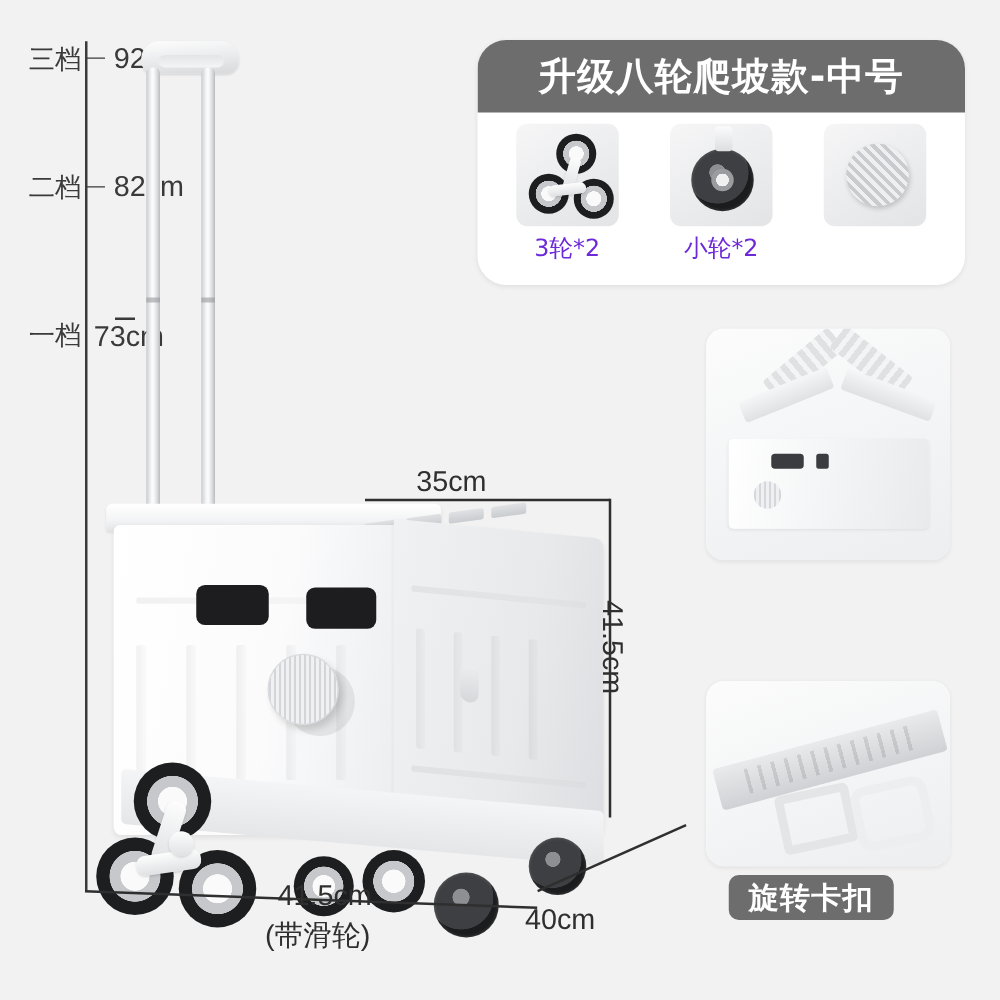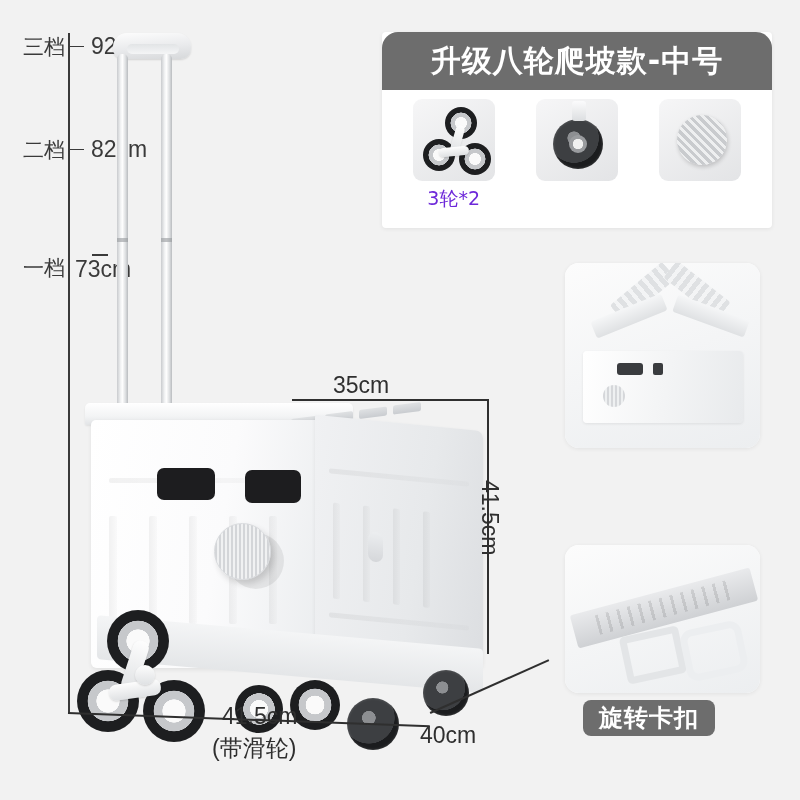--- a/index.html
+++ b/index.html
@@ -170,21 +170,21 @@
   .dim-text.vertical {
     transform: rotate(90deg);
     transform-origin: left top;
   }
 
   
   .badge-panel {
     position: absolute; left: 382px; top: 32px;
     width: 390px; height: 196px;
     background: #ffffff;
-    border-radius: 4px;
+    border-radius: 23px;
     overflow: hidden;
     box-shadow: 0 1px 4px rgba(0,0,0,.07);
   }
   .badge-header {
     height: 58px;
     background: #6d6d6d;
     display: flex; align-items: center; justify-content: center;
     border-radius: 16px 16px 0 0;
   }
   .badge-header span {
@@ -373,20 +373,21 @@
         </div>
         <div class="thumb-caption">3轮*2</div>
       </div>
 
       <div class="thumb-cell">
         <div class="thumb-img">
           <div class="wheel dark" style="position:absolute; left:17px; top:20px; width:50px; height:50px;"></div>
           <div style="position:absolute; left:33px; top:36px; width:18px; height:18px; border-radius:50%; background:radial-gradient(circle,#f0f0f0 0 40%,#9a9c9f 41% 100%);"></div>
           <div style="position:absolute; left:36px; top:2px; width:14px; height:20px; border-radius:3px; background:linear-gradient(180deg,#fbfbfc,#dcdee0);"></div>
         </div>
+        <div class="thumb-caption">小轮*2</div>
       </div>
 
       <div class="thumb-cell">
         <div class="thumb-img">
           <div style="position:absolute; left:18px; top:16px; width:50px; height:50px; border-radius:50%;
                       background:repeating-linear-gradient(45deg,#c9cbce 0 3px,#eeeff0 3px 6px);
                       box-shadow:1px 2px 4px rgba(0,0,0,.18);"></div>
         </div>
       </div>
 

